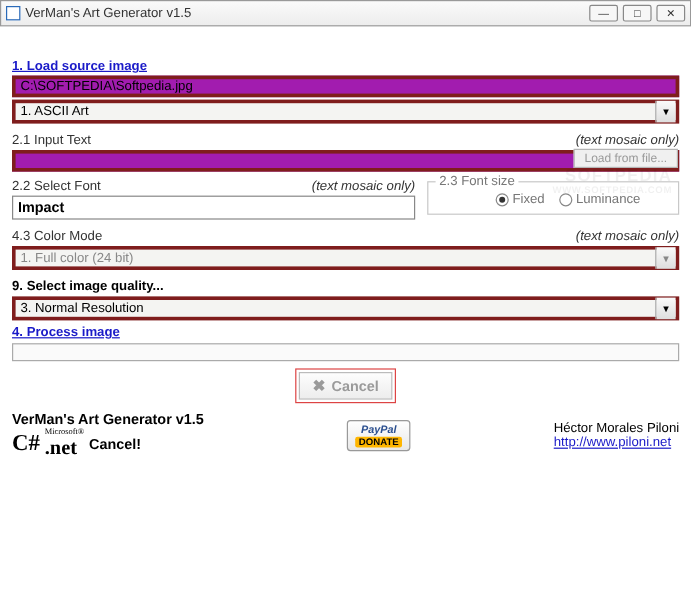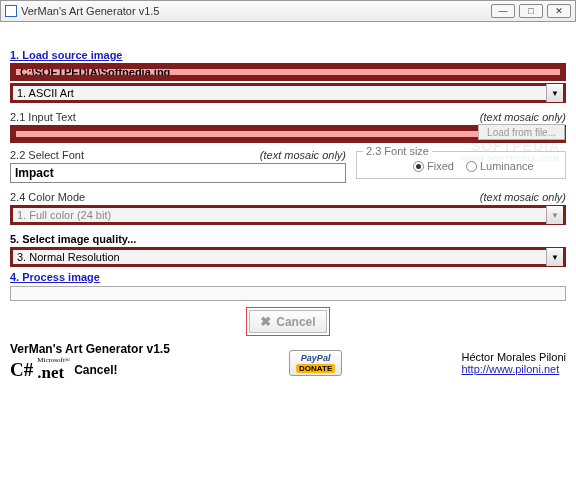--- a/index.html
+++ b/index.html
@@ -5,21 +5,21 @@
 * { box-sizing: border-box; margin: 0; padding: 0; }
 body { font-family: Tahoma, Arial, sans-serif; font-size: 11px; background: #fff; width: 576px; height: 500px; overflow: hidden; }
 .titlebar { height: 22px; border: 1px solid #999; background: linear-gradient(#fafafa,#ededed); display: flex; align-items: center; padding: 0 4px; }
 .titlebar .app-icon { width: 12px; height: 12px; border: 1px solid #2a6ab8; background: #fff; margin-right: 4px; }
 .titlebar .title { flex: 1; color: #333; font-size: 11px; }
 .titlebar .win-btns { display: flex; gap: 4px; }
 .titlebar .win-btn { width: 24px; height: 14px; border: 1px solid #888; background: #f7f7f7; border-radius: 2px; display: flex; align-items: center; justify-content: center; font-size: 9px; color: #333; cursor: pointer; }
 .content { padding: 6px 10px 4px 10px; margin-top: 17px; }
 .section-head { color: #1a1ac8; font-weight: bold; text-decoration: underline; margin-top: 4px; font-size: 11px; }
 .section-head-plain { font-weight: bold; margin-top: 8px; font-size: 11px; }
-.input-line { width: 100%; height: 18px; border: 6px solid #7f1d1d; background: #fca5a5; padding: 2px 4px; font-size: 11px; margin-top: 2px; font-weight: bold; }
+.input-line { width: 100%; height: 18px; border: 3px solid #7f1d1d; background: #a21caf; padding: 2px 4px; font-size: 11px; margin-top: 2px; }
 .select-line { width: 100%; height: 20px; border: 3px solid #7f1d1d; background: #f4f4f2; font-size: 11px; padding-left: 4px; margin-top: 2px; display: flex; align-items: center; justify-content: space-between; }
 .select-line .arrow { width: 17px; height: 18px; border-left: 1px solid #aaa; background: linear-gradient(#fafafa,#dedede); display: flex; align-items: center; justify-content: center; font-size: 8px; }
 .row-label { display: flex; align-items: flex-start; margin-top: 8px; font-size: 11px; }
 .sub-label { color: #333; }
 .italic-note { font-style: italic; margin-left: auto; color: #333; font-size: 11px; }
 .input-text-wrap { position: relative; }
 .load-file-btn { position: absolute; right: 1px; top: 1px; height: 16px; padding: 0 8px; border: 1px solid #b5b5b5; background: #f0f0f0; font-size: 10px; color: #999; cursor: pointer; }
 .two-col { display: flex; gap: 10px; margin-top: 6px; }
 .col-left { flex: 1; }
 .col-right { width: 210px; }
@@ -100,29 +100,29 @@
           <label style="display:flex;align-items:center;cursor:pointer">
             <span class="radio"></span>
             <span>Luminance</span>
           </label>
         </div>
       </div>
     </div>
   </div>
 
   <div class="row-label">
-    <span class="sub-label">2.4 Color Mode</span>
+    <span class="sub-label">4.3 Color Mode</span>
     <span class="italic-note">(text mosaic only)</span>
   </div>
   <div class="select-line" style="color:#888">
     <span>1. Full color (24 bit)</span>
     <span class="arrow">▼</span>
   </div>
 
-  <div class="section-head-plain">5. Select image quality...</div>
+  <div class="section-head-plain">9. Select image quality...</div>
   <div class="select-line">
     <span>3. Normal Resolution</span>
     <span class="arrow">▼</span>
   </div>
 
   <div class="section-head">4. Process image</div>
   <div class="progress"></div>
 
   <div class="cancel-wrap">
     <div class="cancel-outer">

